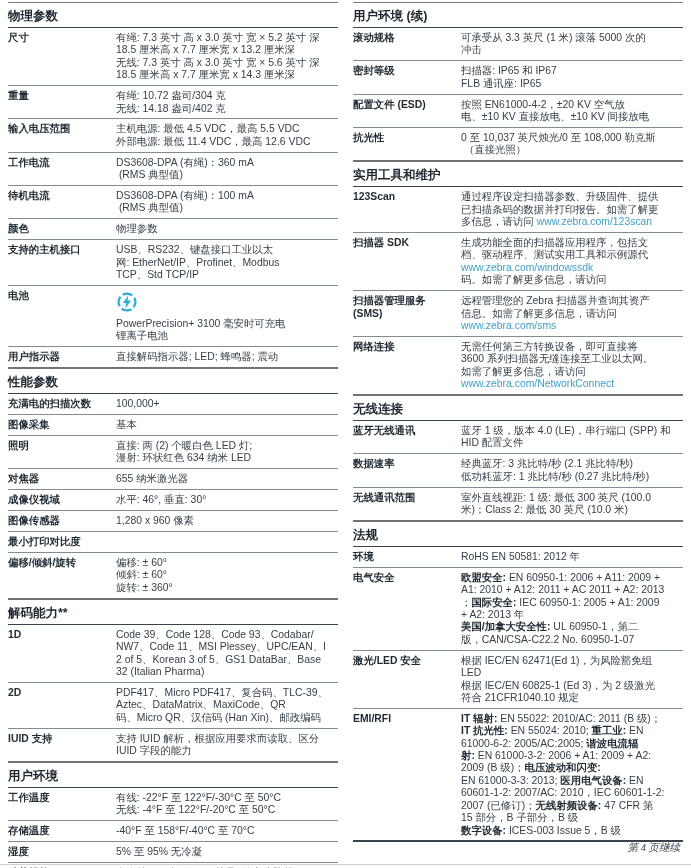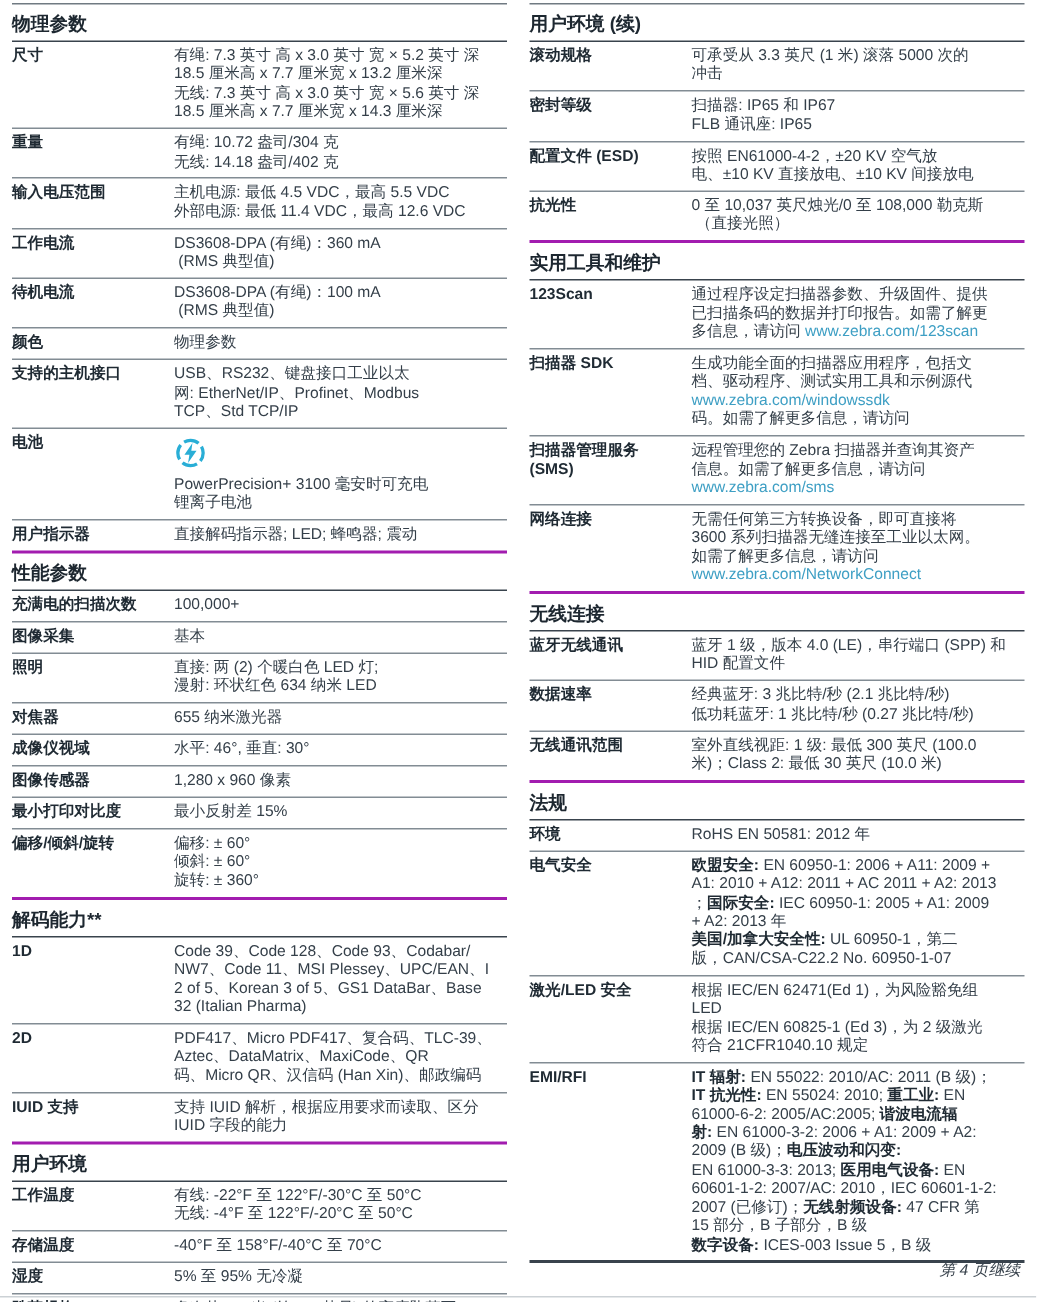--- a/index.html
+++ b/index.html
@@ -7,21 +7,21 @@
     position:relative;
     width:691px;height:868px;
     background:#ffffff;
     font-family:"Liberation Sans","DejaVu Sans",sans-serif;
     color:#343f49;
     overflow:hidden;
     box-sizing:border-box;
   }
   .cols{display:flex;gap:15px;padding:2px 8px 0 8px;}
   .col{width:330px;flex:0 0 330px;}
-  .section{border-top:2px solid #a21caf;}
+  .section{border-top:2px solid #737373;}
   .col > .section:first-child{border-top:1px solid #707a82;}
   .col > .section:last-child{border-bottom:2px solid #39434d;}
   .section-title{
     font-size:12.5px;font-weight:bold;color:#1d2730;
     padding:6px 0 4px 0;
     border-bottom:1.5px solid #39434d;
     line-height:14px;
   }
   .row{display:flex;padding:4px 0 3.5px 0;}
   .row + .row{border-top:1px solid #828c94;}
@@ -163,23 +163,20 @@
             </div>
           </div>
           <div class="row">
             <div class="label">图像传感器</div>
             <div class="value">
               <div class="line">1,280 x 960 像素</div>
             </div>
           </div>
           <div class="row">
             <div class="label">最小打印对比度</div>
-            <div class="value">
-              <div class="line">最小反射差 15%</div>
-            </div>
           </div>
           <div class="row">
             <div class="label">偏移/倾斜/旋转</div>
             <div class="value">
               <div class="line">偏移: ± 60°</div>
               <div class="line">倾斜: ± 60°</div>
               <div class="line">旋转: ± 360°</div>
             </div>
           </div>
         </div>
@@ -374,15 +371,15 @@
               <div class="line"><span>EN 61000-3-3: 2013; </span><span class="seg-b">医用电气设备:</span><span> EN</span></div>
               <div class="line">60601-1-2: 2007/AC: 2010，IEC 60601-1-2:</div>
               <div class="line"><span>2007 (已修订)；</span><span class="seg-b">无线射频设备:</span><span> 47 CFR 第</span></div>
               <div class="line">15 部分，B 子部分，B 级</div>
               <div class="line"><span class="seg-b">数字设备:</span><span> ICES-003 Issue 5，B 级</span></div>
             </div>
           </div>
         </div>
       </div>
   </div>
-  <div class="footer-note" style="position:absolute;right:9px;bottom:14px;width:330px;">第 4 页继续</div>
+  <div class="footer-note" style="position:absolute;right:9px;bottom:14px;width:330px;font-family:Liberation Serif, serif;">第 4 页继续</div>
   <div class="page-bottom-rule"></div>
 </div>
 
 </body></html>

